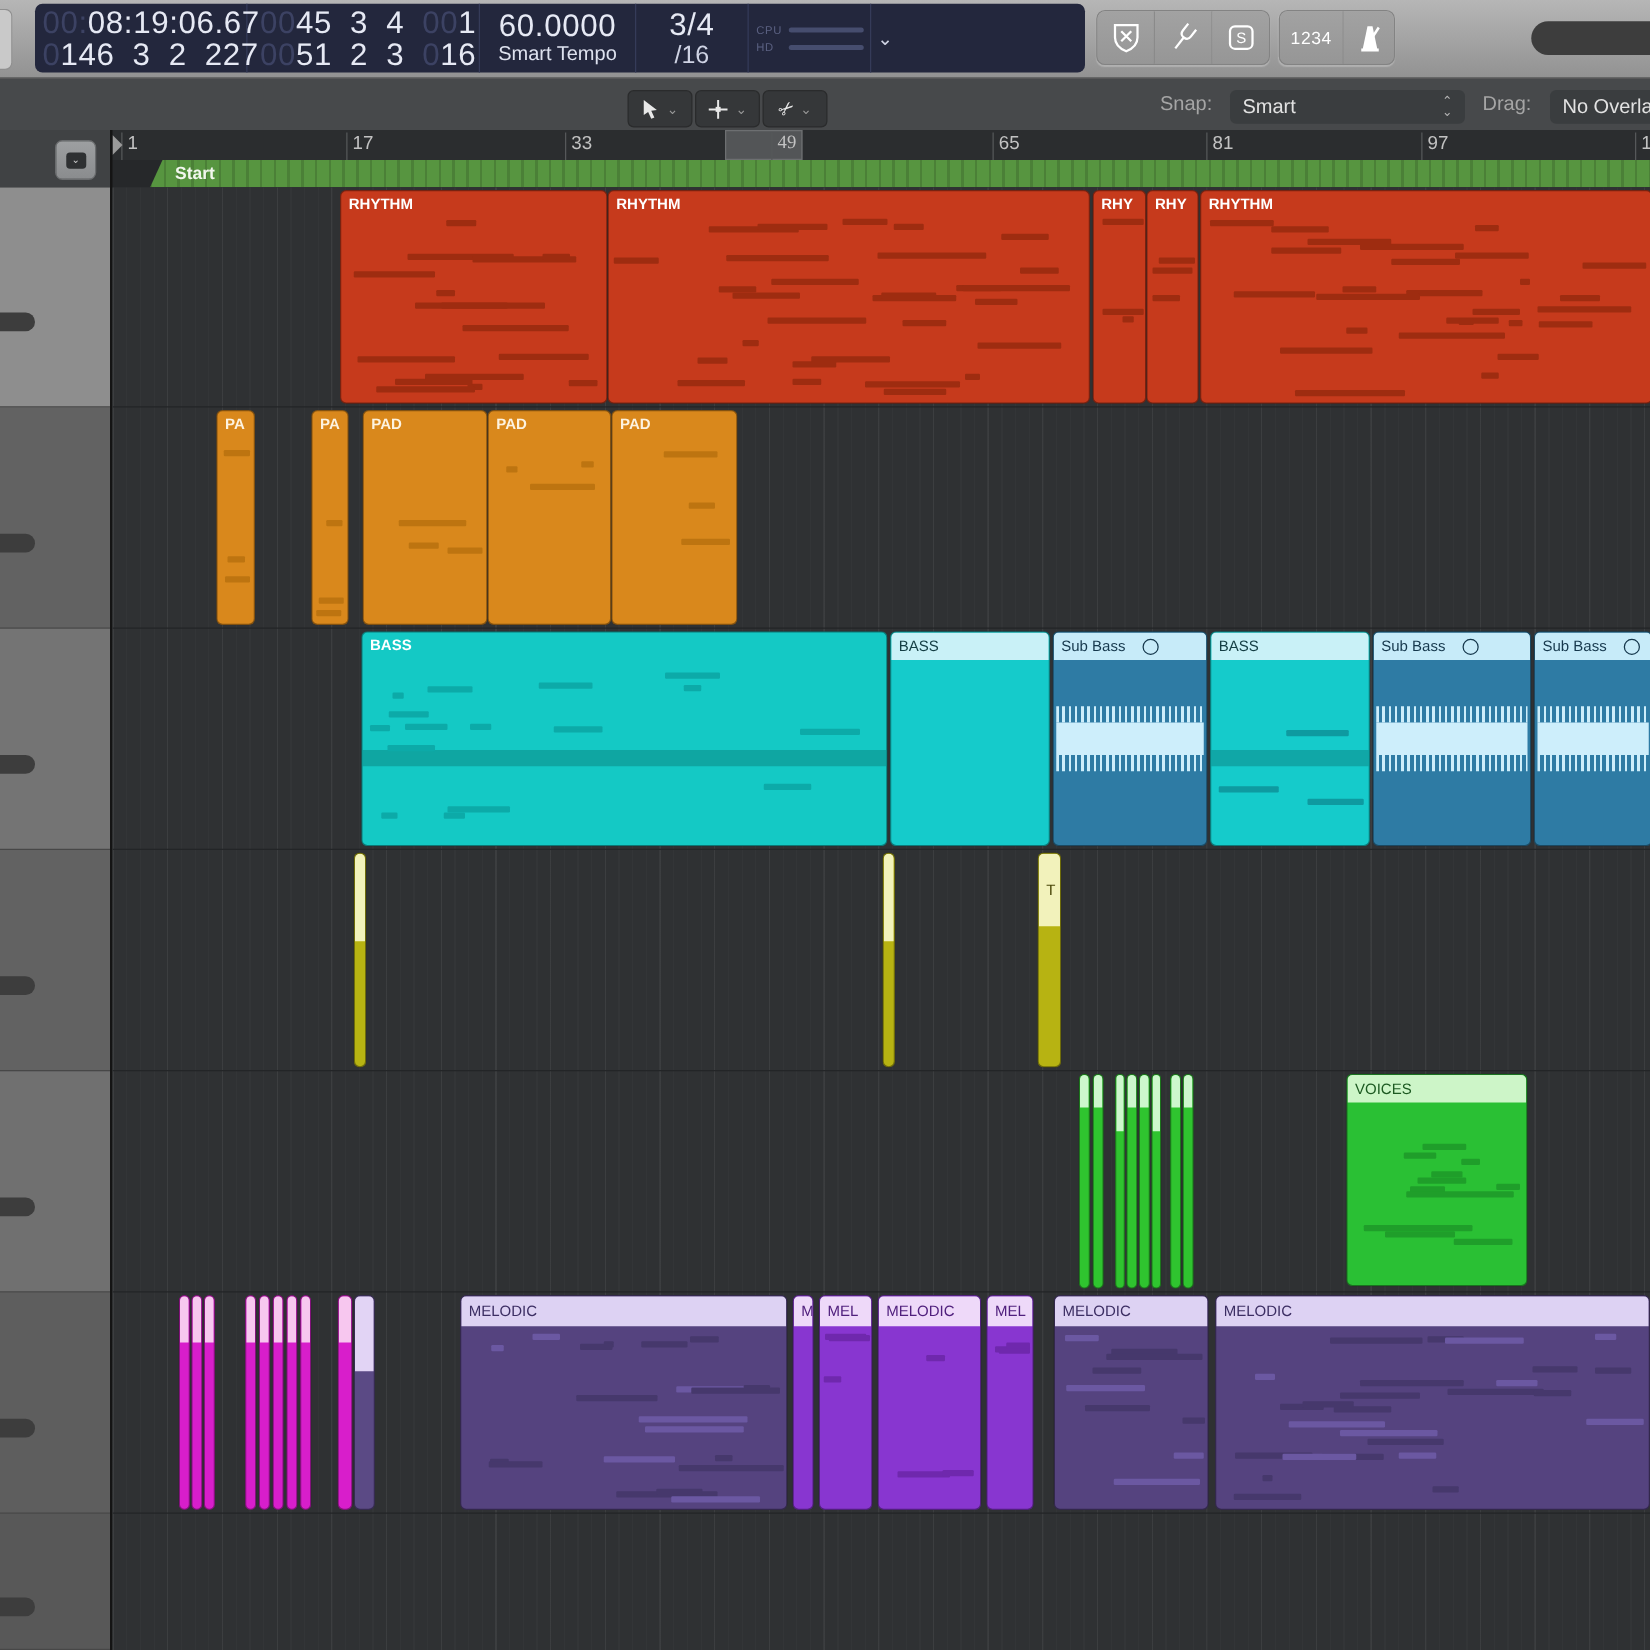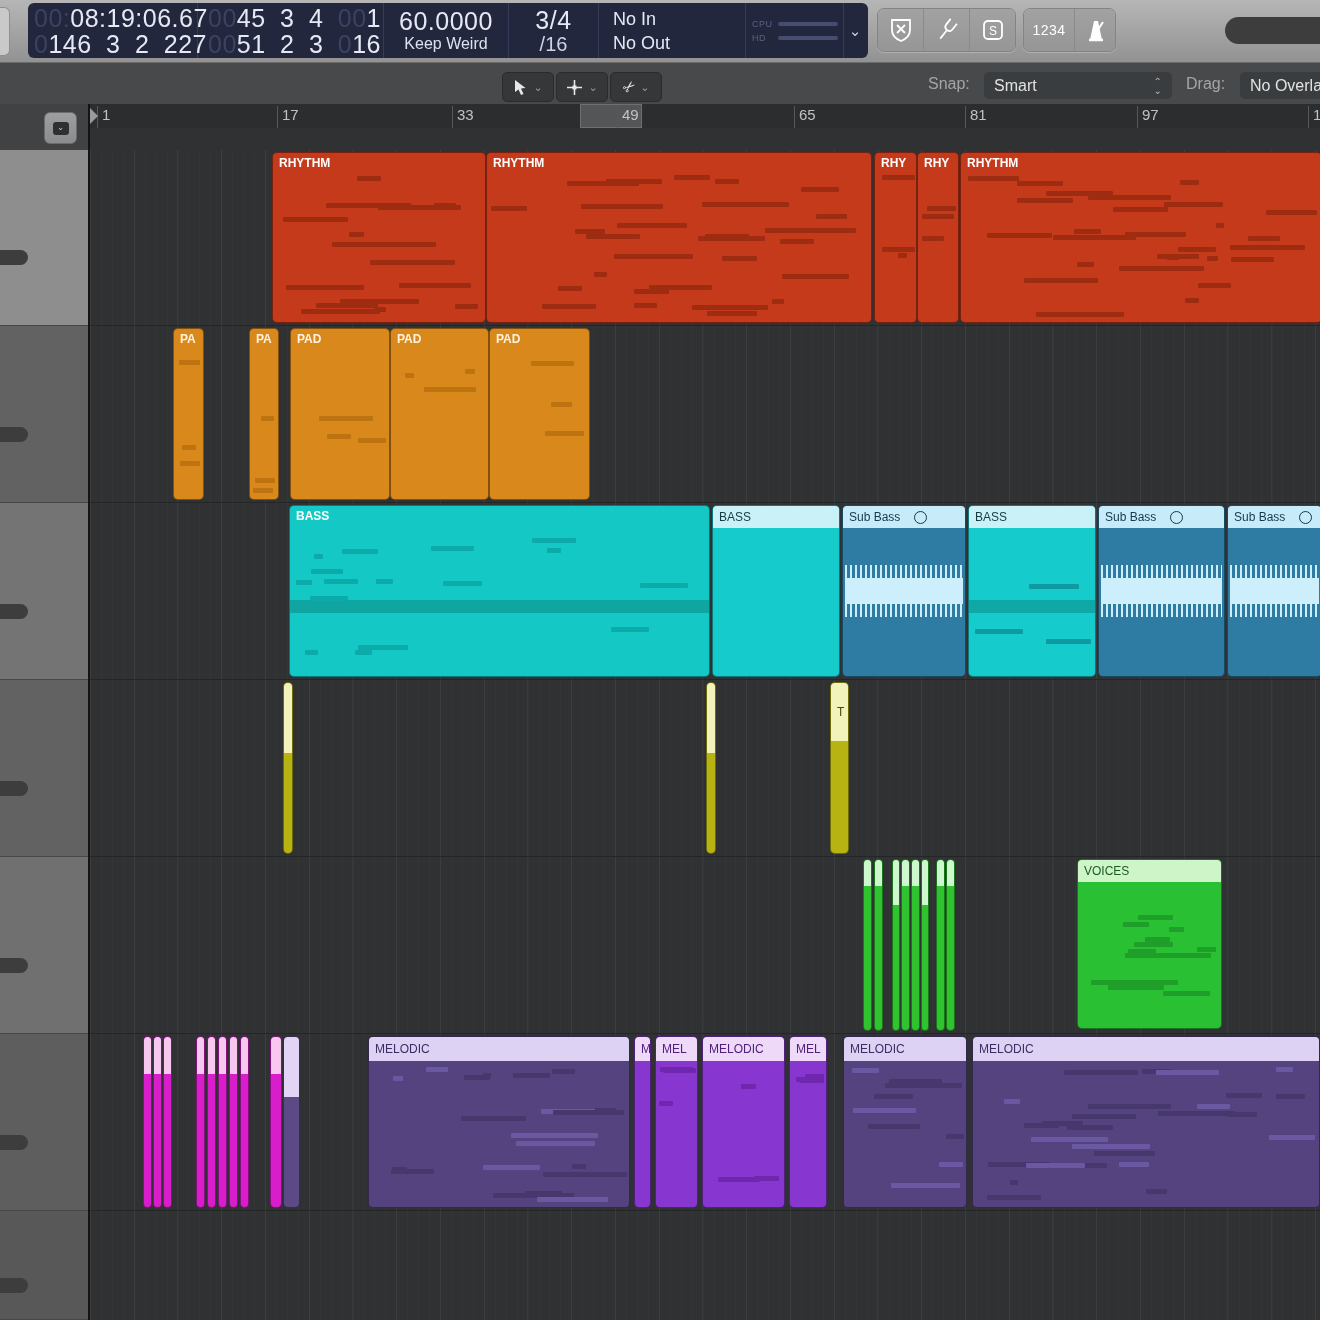--- a/index.html
+++ b/index.html
@@ -108,29 +108,25 @@
       <div class="lcd-sec lcd-pos">
         <div class="lcd-row num"><span class="dim">00:</span><span>08:19:06.67</span></div>
         <div class="lcd-row num ws"><span class="dim">0</span><span>146 3 2 227</span></div>
       </div>
       <div class="lcd-sec lcd-loc">
         <div class="lcd-row num ws"><span class="dim">00</span><span>45 3 4</span><span class="dim"> 00</span><span>1</span></div>
         <div class="lcd-row num ws"><span class="dim">00</span><span>51 2 3</span><span class="dim"> 0</span><span>16</span></div>
       </div>
       <div class="lcd-sec lcd-tempo">
         <div class="lcd-row num">60.0000</div>
-        <div class="tempo-mode">Keep Weird</div>
+        <div class="tempo-mode">Smart Tempo</div>
       </div>
       <div class="lcd-sec lcd-sig">
         <div class="lcd-row num">3/4</div>
         <div class="sig-div">/16</div>
-      </div>
-      <div class="lcd-sec lcd-io">
-        <div class="io-txt">No In</div>
-        <div class="io-txt">No Out</div>
       </div>
       <div class="lcd-sec lcd-cpu">
         <div class="meter-row">
             <span class="meter-label">CPU</span>
             <span class="meter-bar"></span>
           </div>
         <div class="meter-row">
             <span class="meter-label">HD</span>
             <span class="meter-bar"></span>
           </div>
@@ -216,31 +212,36 @@
   </div>
   <div id="ruler">
       <div class="ruler-tick" style="left: 9px;"></div>
       <div class="ruler-num" style="left: 14px;">1</div>
       <div class="ruler-tick" style="left: 189px;"></div>
       <div class="ruler-num" style="left: 194px;">17</div>
       <div class="ruler-tick" style="left: 364px;"></div>
       <div class="ruler-num" style="left: 369px;">33</div>
       <div id="ruler-hl" style="left: 492px; width: 62px;"></div>
       <div class="ruler-tick" style="left: 529px;"></div>
-      <div class="ruler-num" style="left: 534px;">49</div>
+      <div class="ruler-num" style="left: 534px; font-family: Liberation Serif, serif;">49</div>
       <div class="ruler-tick" style="left: 706px;"></div>
       <div class="ruler-num" style="left: 711px;">65</div>
       <div class="ruler-tick" style="left: 877px;"></div>
       <div class="ruler-num" style="left: 882px;">81</div>
       <div class="ruler-tick" style="left: 1049px;"></div>
       <div class="ruler-num" style="left: 1054px; text-align: center;">97</div>
       <div class="ruler-tick" style="left: 1220px;"></div>
       <div class="ruler-num" style="left: 1225px;">11</div>
     </div>
   <div id="play-tri"></div>
+  <div id="marker-band">
+    <div id="marker-start">
+      <span>Start</span>
+    </div>
+  </div>
 
   <div id="sidebar">
       <div class="sb-row" style="top: 0px; height: 176px; background: rgb(142, 142, 142);">
         <div class="sb-pill" style="top: 100px;"></div>
       </div>
       <div class="sb-row" style="top: 176px; height: 177px; background: rgb(98, 98, 98);">
         <div class="sb-pill" style="top: 100.5px;"></div>
       </div>
       <div class="sb-row" style="top: 353px; height: 177px; background: rgb(116, 116, 116);">
         <div class="sb-pill" style="top: 100.5px;"></div>

